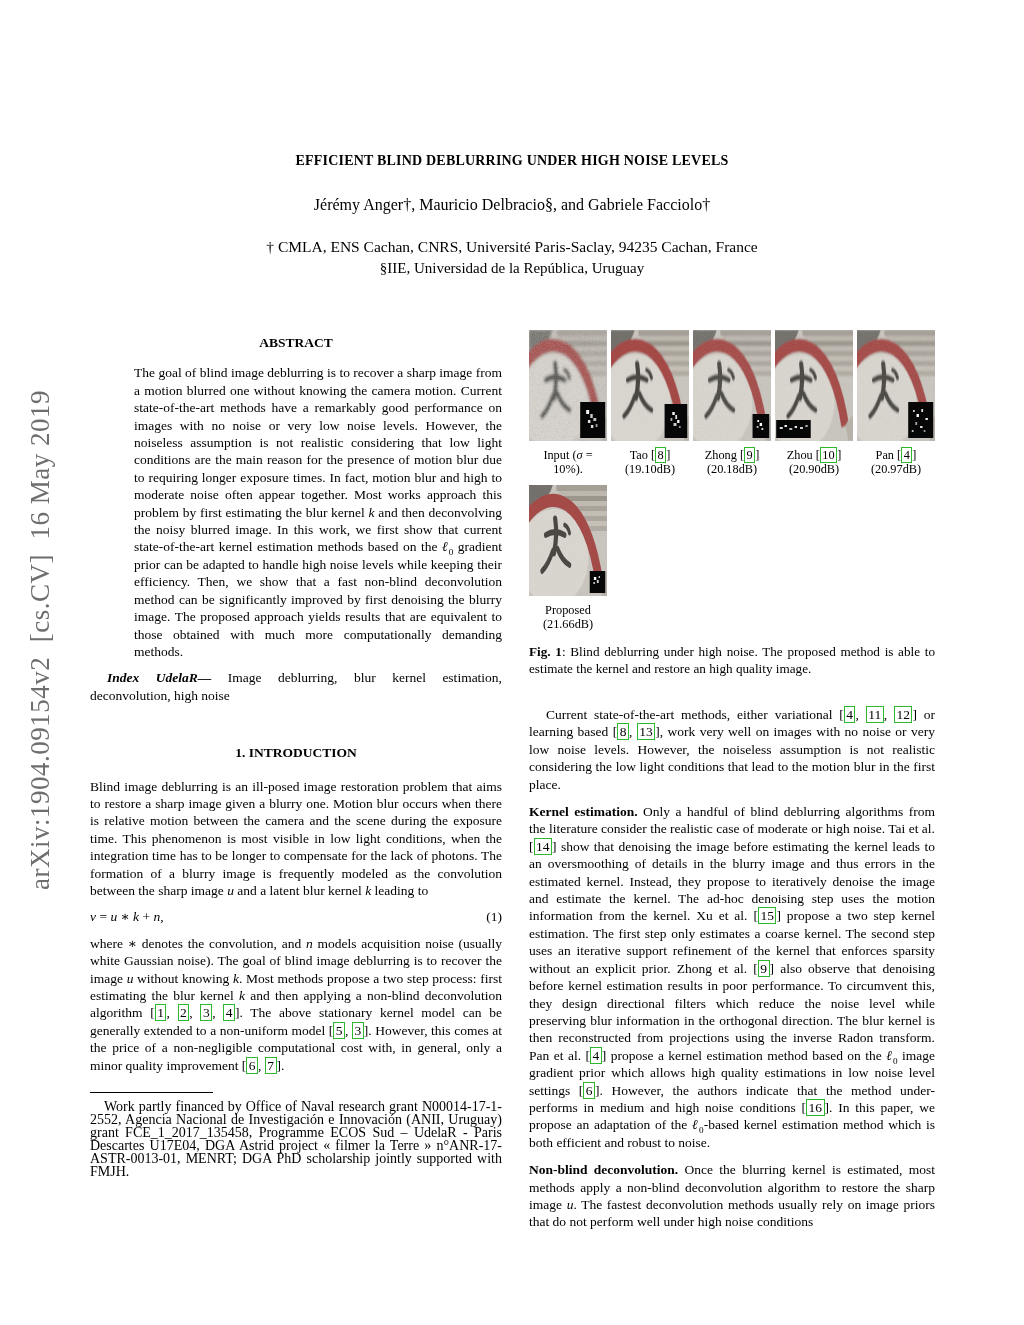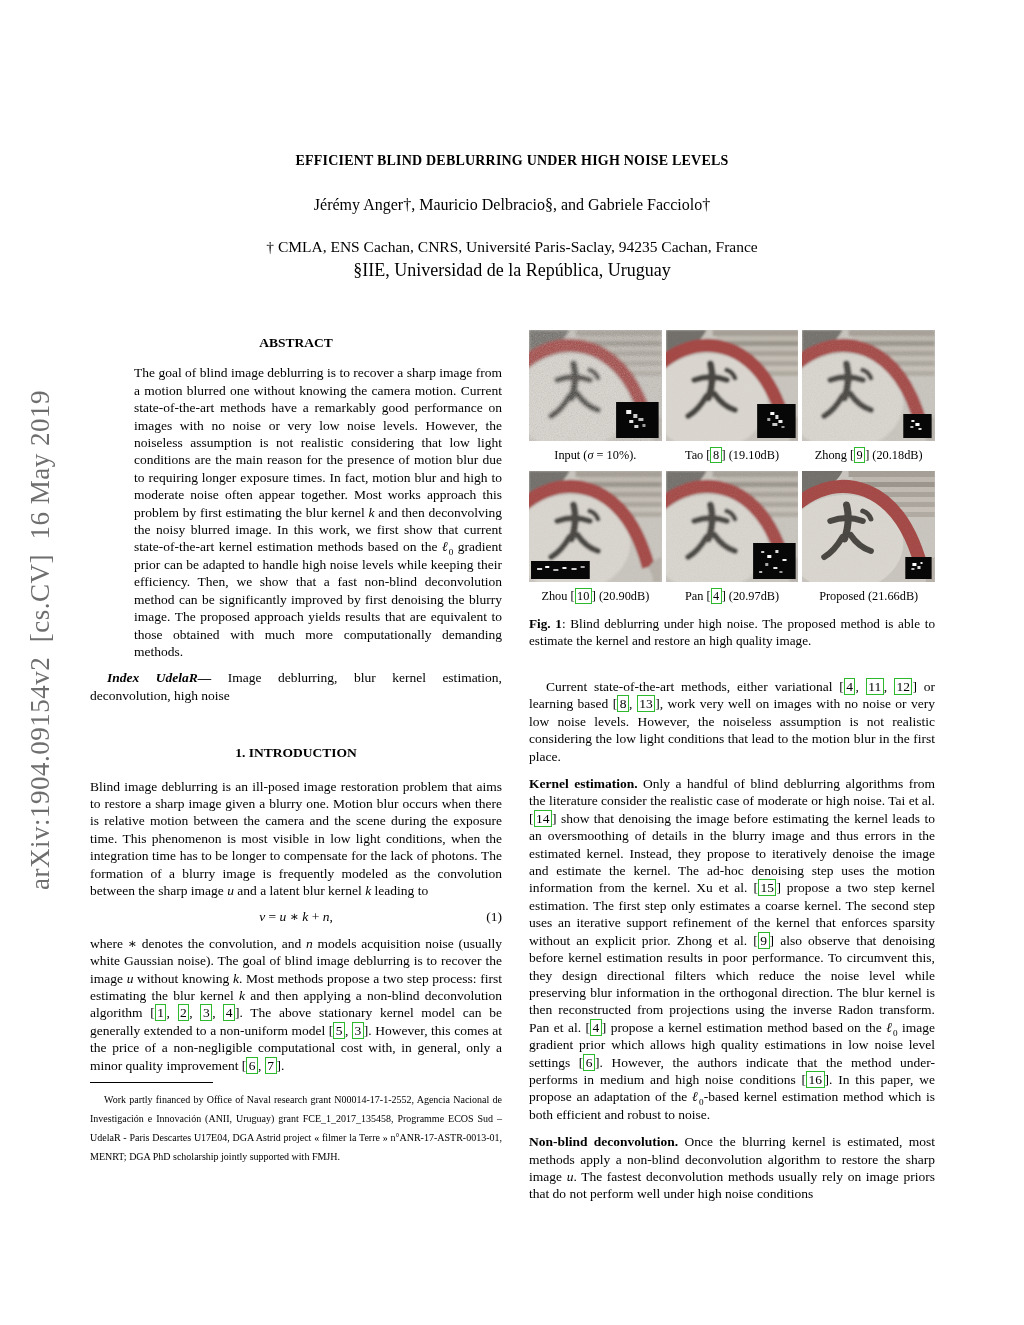--- a/index.html
+++ b/index.html
@@ -13,47 +13,47 @@
   .watermark {
     position:absolute; top:640px; left:40px;
     transform:translate(-50%,-50%) rotate(-90deg);
     white-space:pre; font-size:27px; color:var(--wm,#6e6e6e); letter-spacing:.5px;
   }
 
   .header { position:absolute; top:153px; left:0; width:100%; text-align:center; }
   .title   { font-size:14px; font-weight:bold; letter-spacing:.2px; }
   .authors { margin-top:27px; font-size:16px; }
   .affil   { margin-top:24px; font-size:15.5px; }
-  .affil2  { margin-top:4px;  font-size:18px; }
+  .affil2  { margin-top:4px;  font-size:15px; }
 
   .col { position:absolute; font-size:13.5px; line-height:17.4px; }
   .col-left  { left:90px;  top:334px; width:412px; }
   .col-right { left:529px; top:330px; width:406px; }
 
   .sec-heading { text-align:center; font-weight:bold; font-size:13.5px; }
   .para { text-align:justify; }
   .indent { text-indent:17px; }
   .mt9  { margin-top:9px; }
   .mt10 { margin-top:10px; }
   .mt12 { margin-top:29px; }
   .mt13 { margin-top:13px;margin-left:44px; }
   .mt16 { margin-top:16px; }
   .mt24 { margin-top:40px; }
 
   sub { font-size:68%; line-height:0; }
   .cite { border:1px solid var(--cite,#2db82d); padding:0 1.5px; }
 
-  .equation { position:relative; text-align:center; margin:9px 0; }
+  .equation { position:relative; text-align:left; margin:9px 0; }
   .eq-no { position:absolute; right:0; top:0; }
 
-  .footnote { margin-top:8px; font-size:10px; line-height:19px; }
+  .footnote { margin-top:18px; font-size:14px; line-height:13px; }
   .footnote-rule { width:123px; border-top:1px solid #000; margin-bottom:7px; }
   .fn-indent { text-indent:14px; }
 
-  .fig-grid { display:grid; grid-template-columns:repeat(3,1fr); column-gap:4px; }
+  .fig-grid { display:grid; grid-template-columns:repeat(5,1fr); column-gap:4px; }
   .fig-img { width:100%; height:111px; display:block; background:#c9c5be; }
   .fig-label { text-align:center; font-size:12.3px; line-height:14px; padding:7px 0 9px; }
   .caption { margin-top:3px; font-size:13.2px; line-height:17px; text-align:justify; }
   .defs-svg { position:absolute; width:0; height:0; overflow:hidden; }
 </style>
 </head>
 <body>
 
 <div class="page">
 

